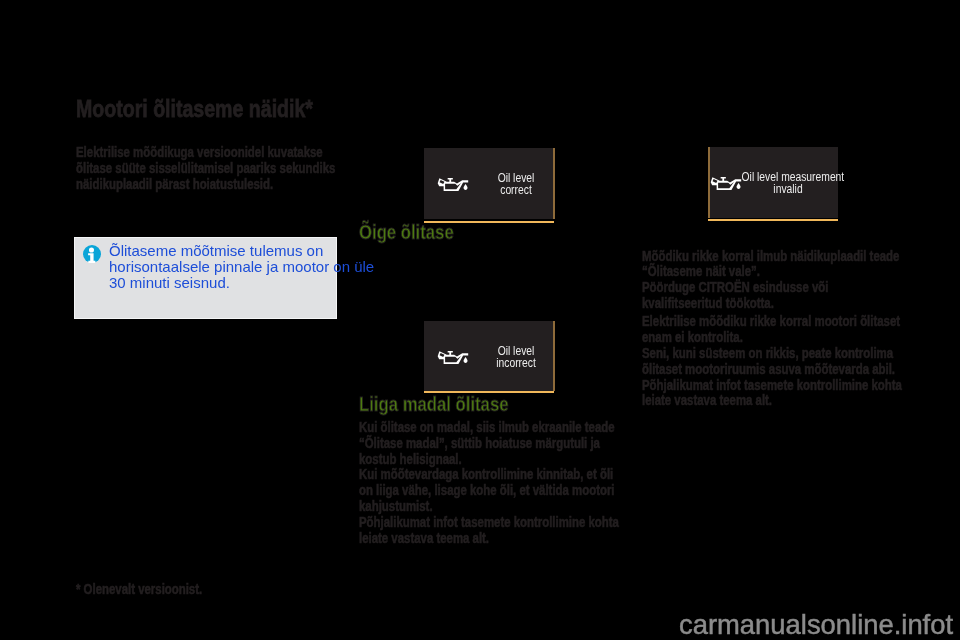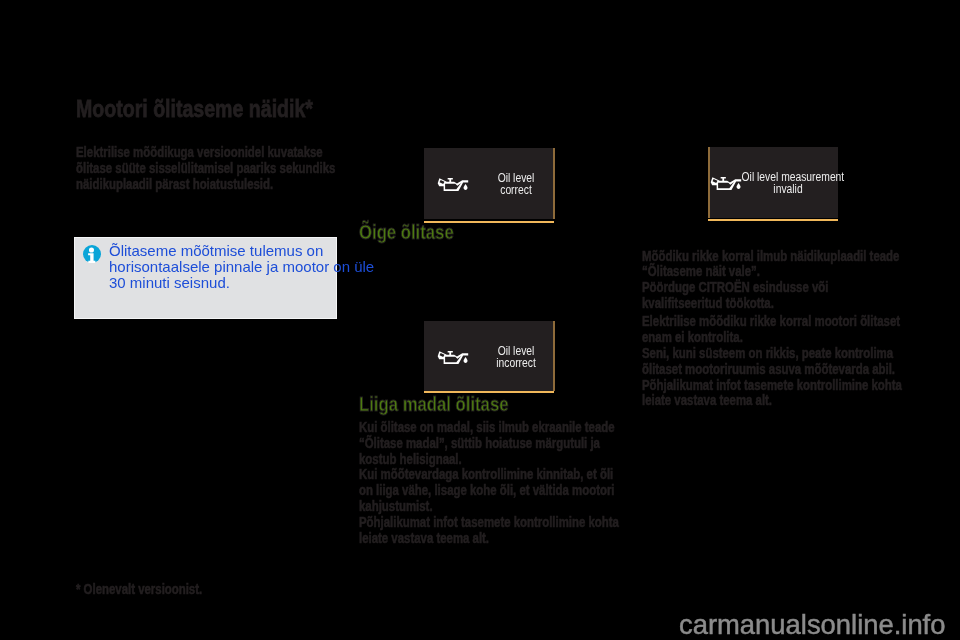--- a/index.html
+++ b/index.html
@@ -119,14 +119,14 @@
     <span class="gap"></span>
     <span class="cond">Elektrilise mõõdiku rikke korral mootori õlitaset</span>
     <span class="cond">enam ei kontrolita.</span>
     <span class="cond">Seni, kuni süsteem on rikkis, peate kontrolima</span>
     <span class="cond">õlitaset mootoriruumis asuva mõõtevarda abil.</span>
     <span class="cond">Põhjalikumat infot tasemete kontrollimine kohta</span>
     <span class="cond">leiate vastava teema alt.</span>
   </div>
 
   <div class="footnote"><span class="cond">* Olenevalt versioonist.</span></div>
-  <div class="wm">carmanualsonline.info</div>
+  <div class="wm">carmanualsonline.infot</div>
 </div>
 
 </body></html>

